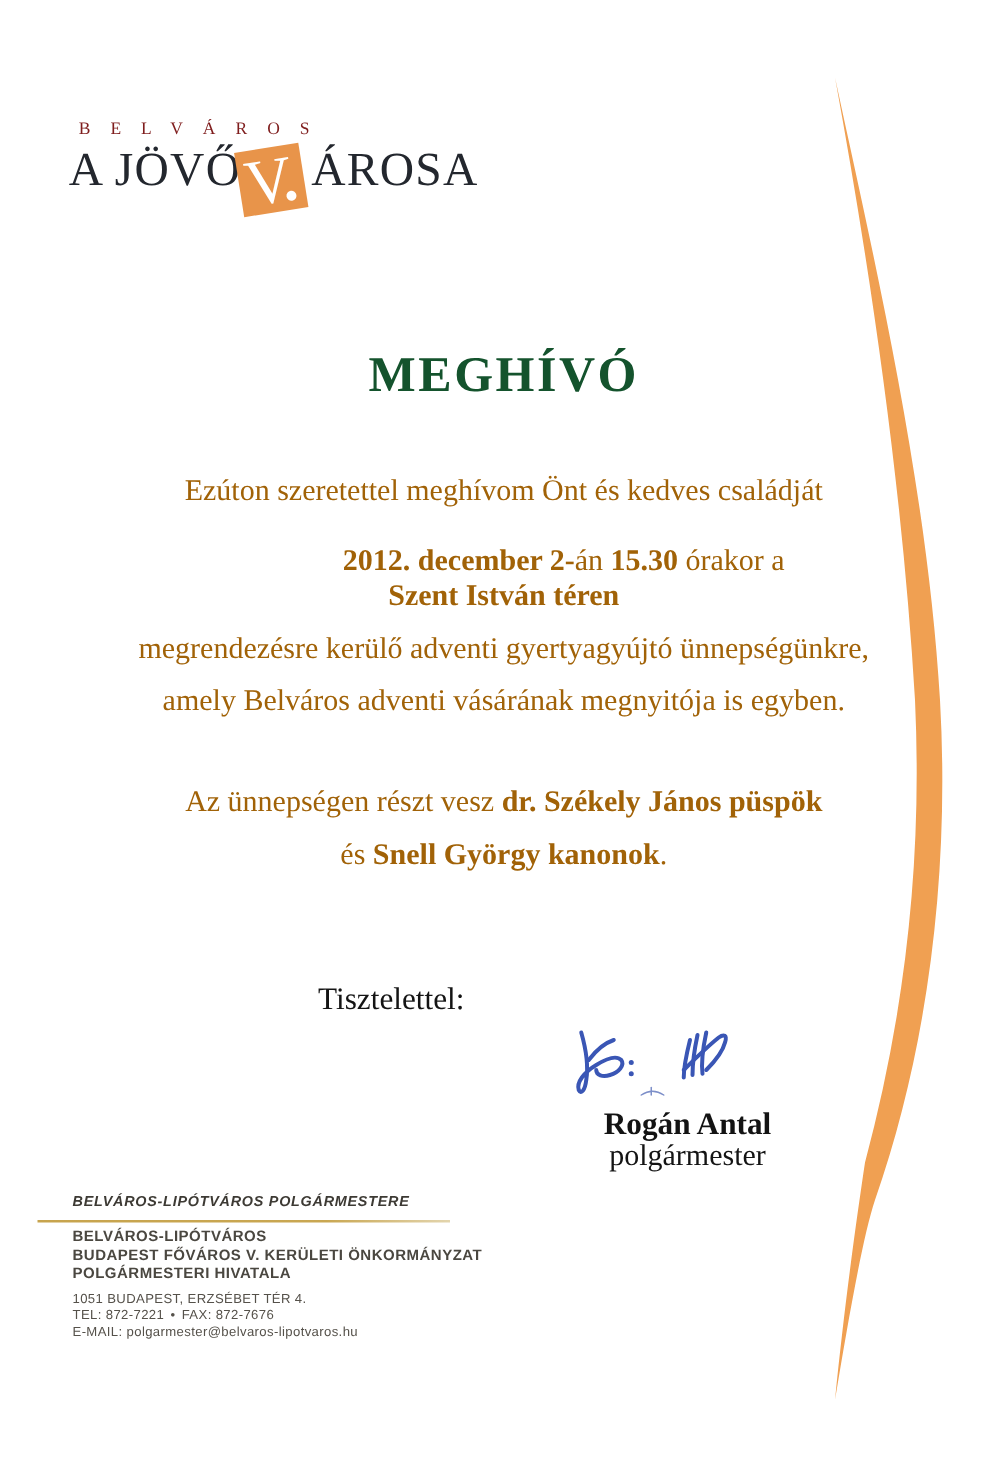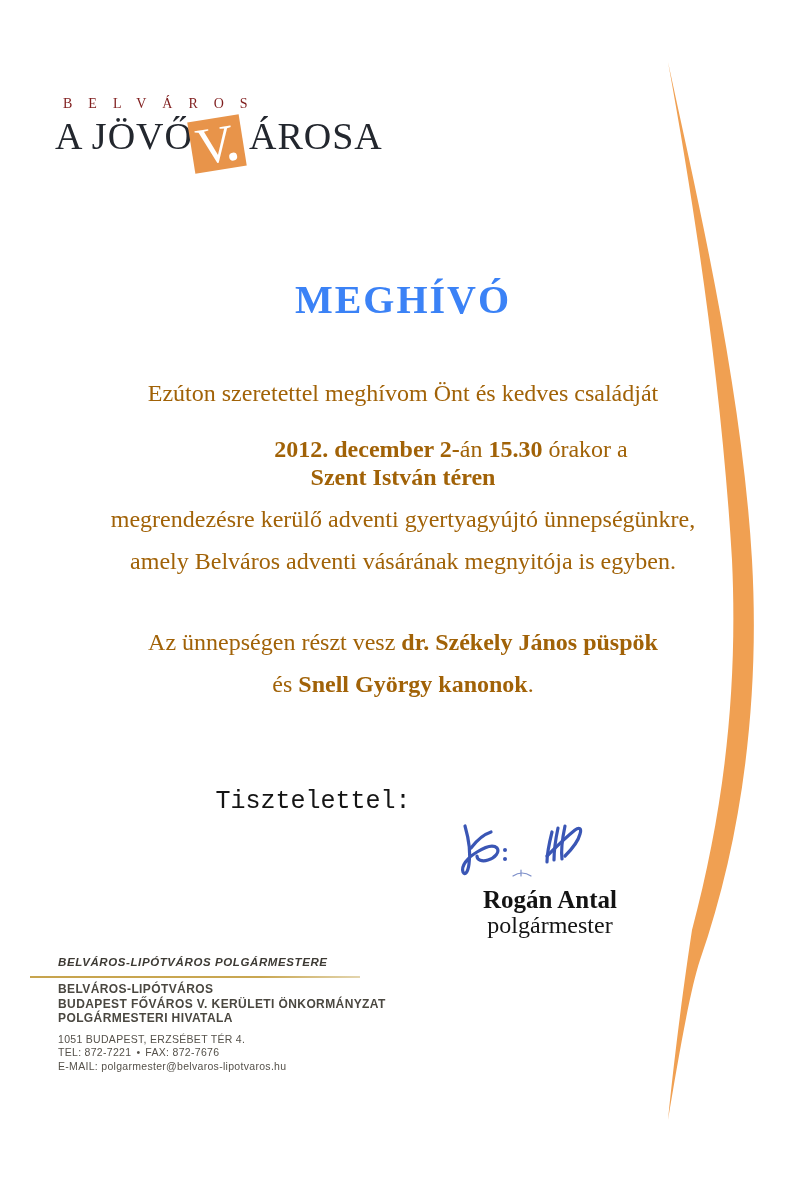--- a/index.html
+++ b/index.html
@@ -72,21 +72,21 @@
   
   #title {
     position: absolute;
     left: 0;
     top: 276px;
     width: 806px;
     text-align: center;
     font-size: 40px;
     font-weight: bold;
     letter-spacing: 2px;
-    color: #3b82f6;
+    color: #14532d;
   }
   .line {
     position: absolute;
     left: 0;
     width: 806px;
     text-align: center;
     font-size: 24px;
     color: #a16207;
     white-space: nowrap;
   }
@@ -101,21 +101,21 @@
 
   #tisztelettel {
     position: absolute;
     left: 0;
     top: 786px;
     width: 806px;
     text-align: center;
     font-size: 25px;
     color: #141414;
   }
-  #tisztelettel span { position: relative; left: -90px; font-family: Liberation Mono, monospace; }
+  #tisztelettel span { position: relative; left: -90px; }
 
   #signature {
     position: absolute;
     left: 455px;
     top: 818px;
     width: 170px;
     height: 70px;
   }
   #signer-name {
     position: absolute;

